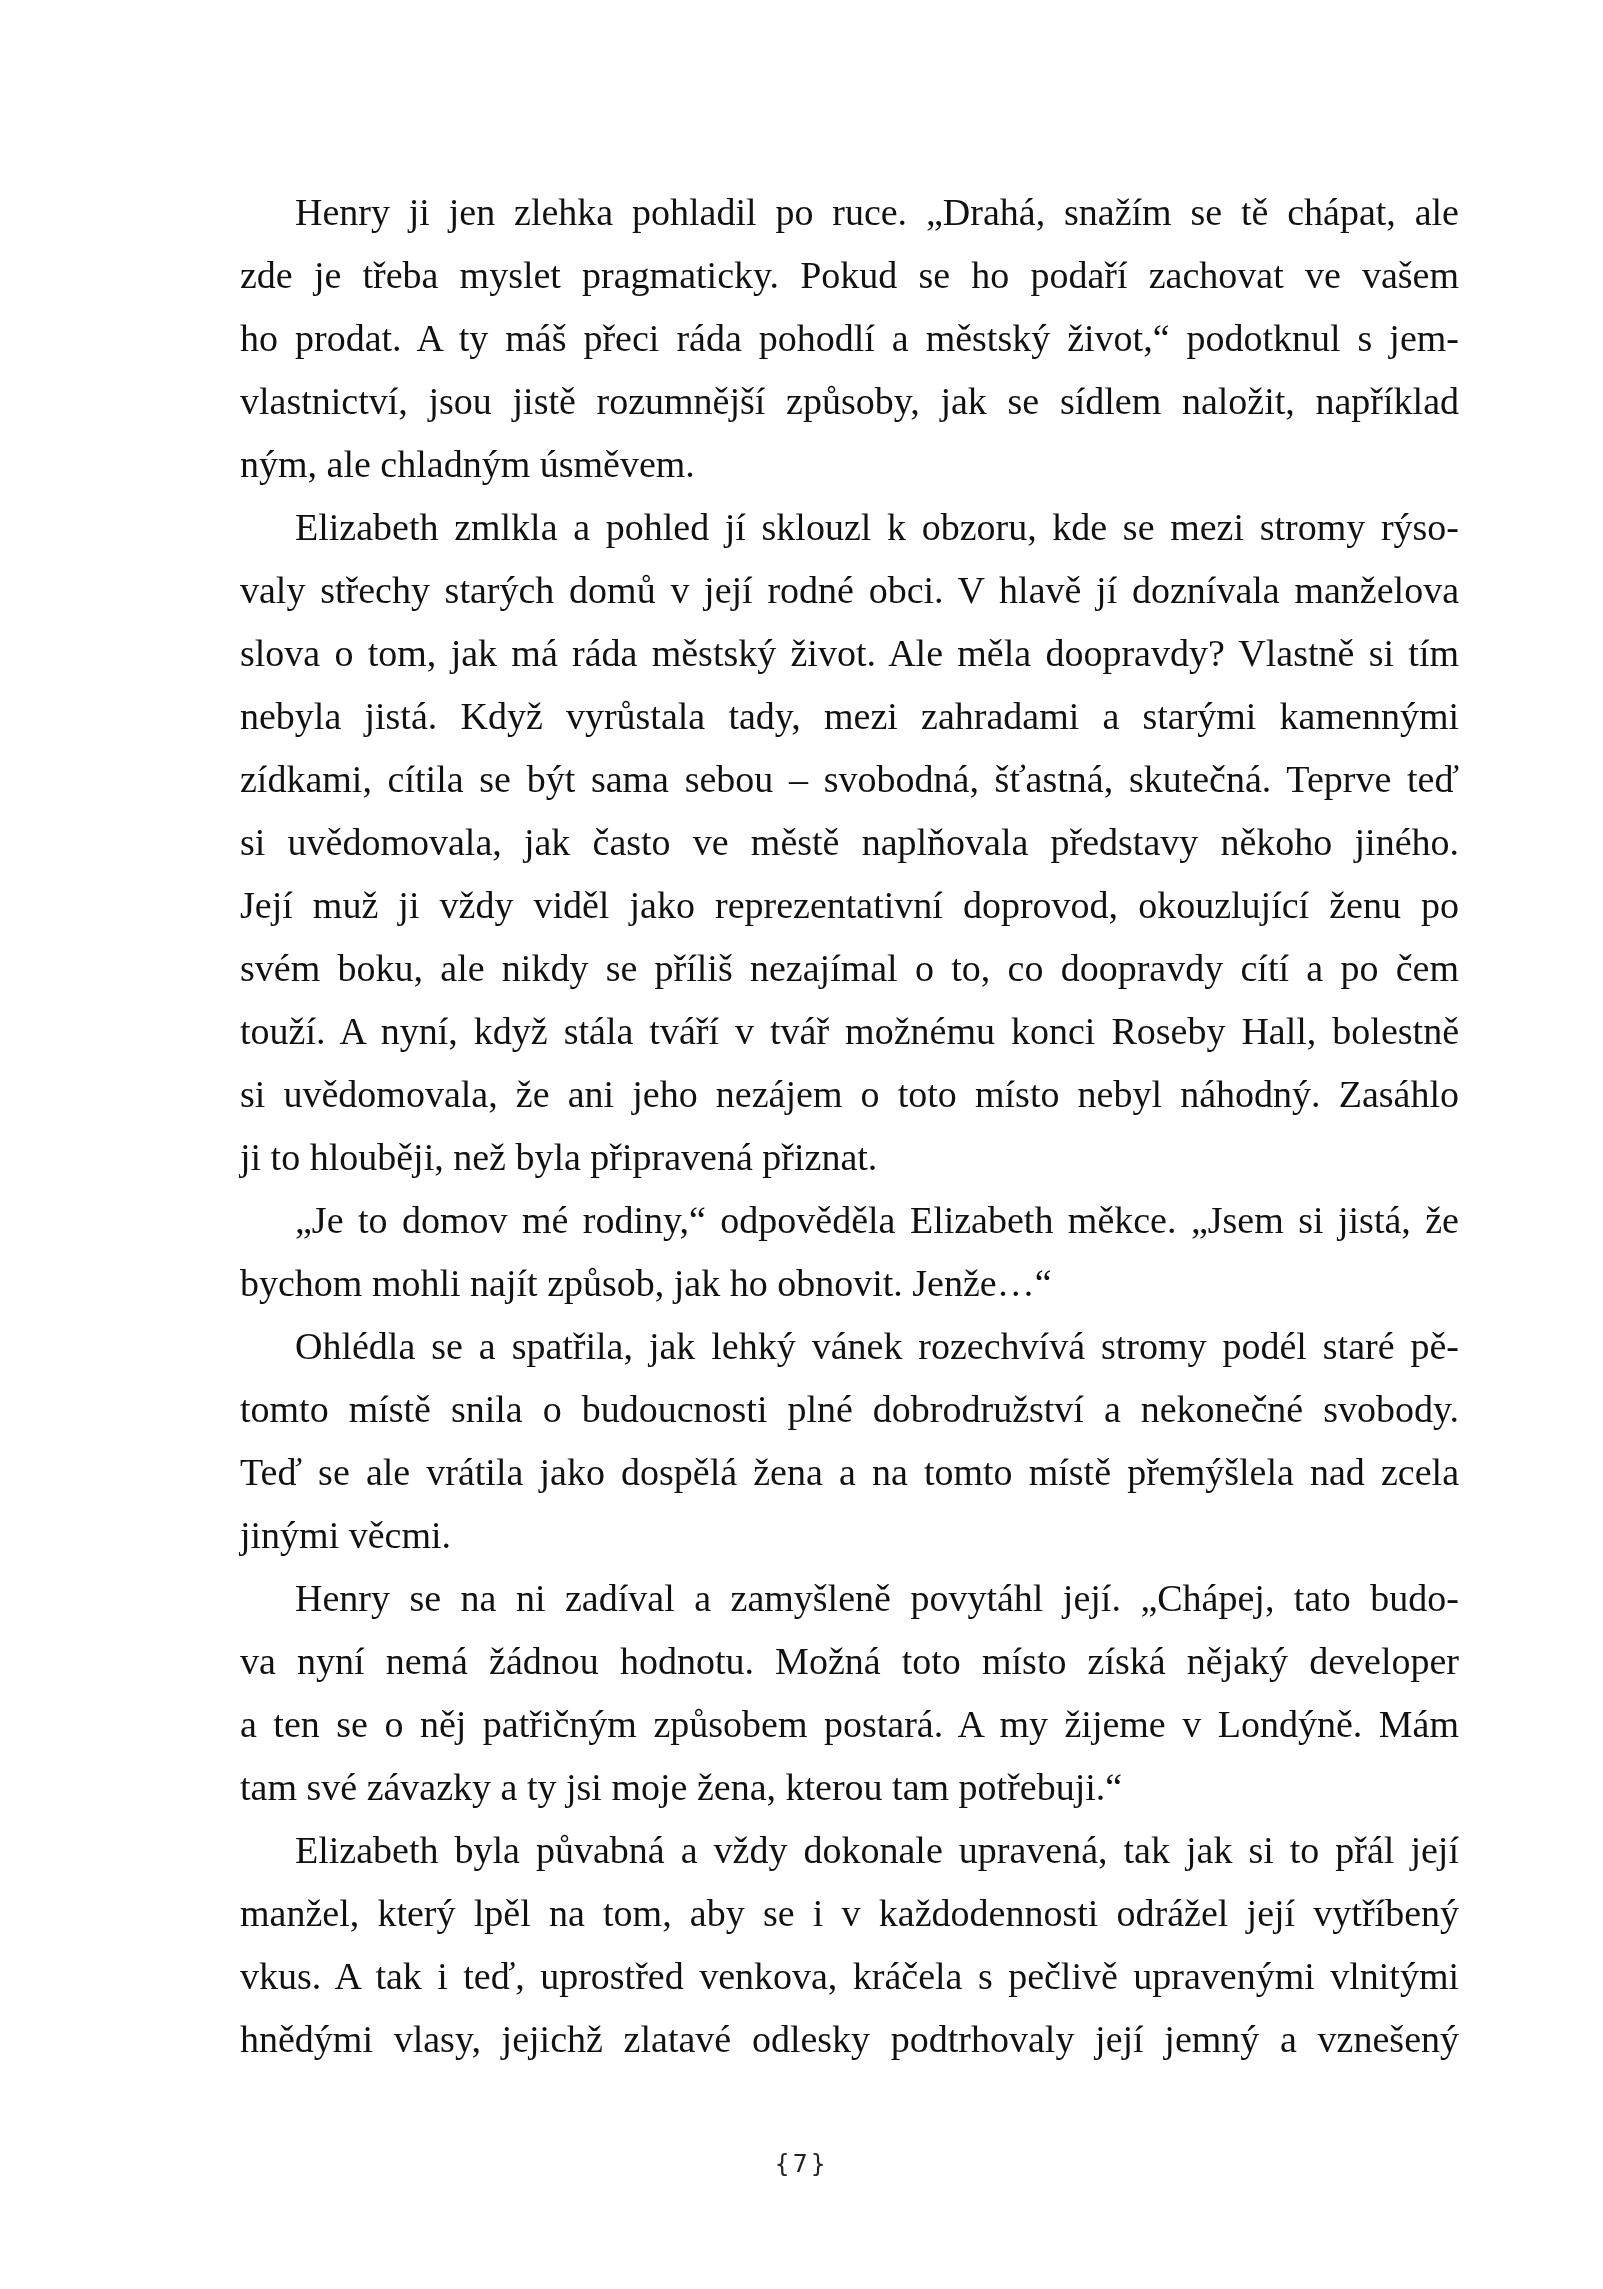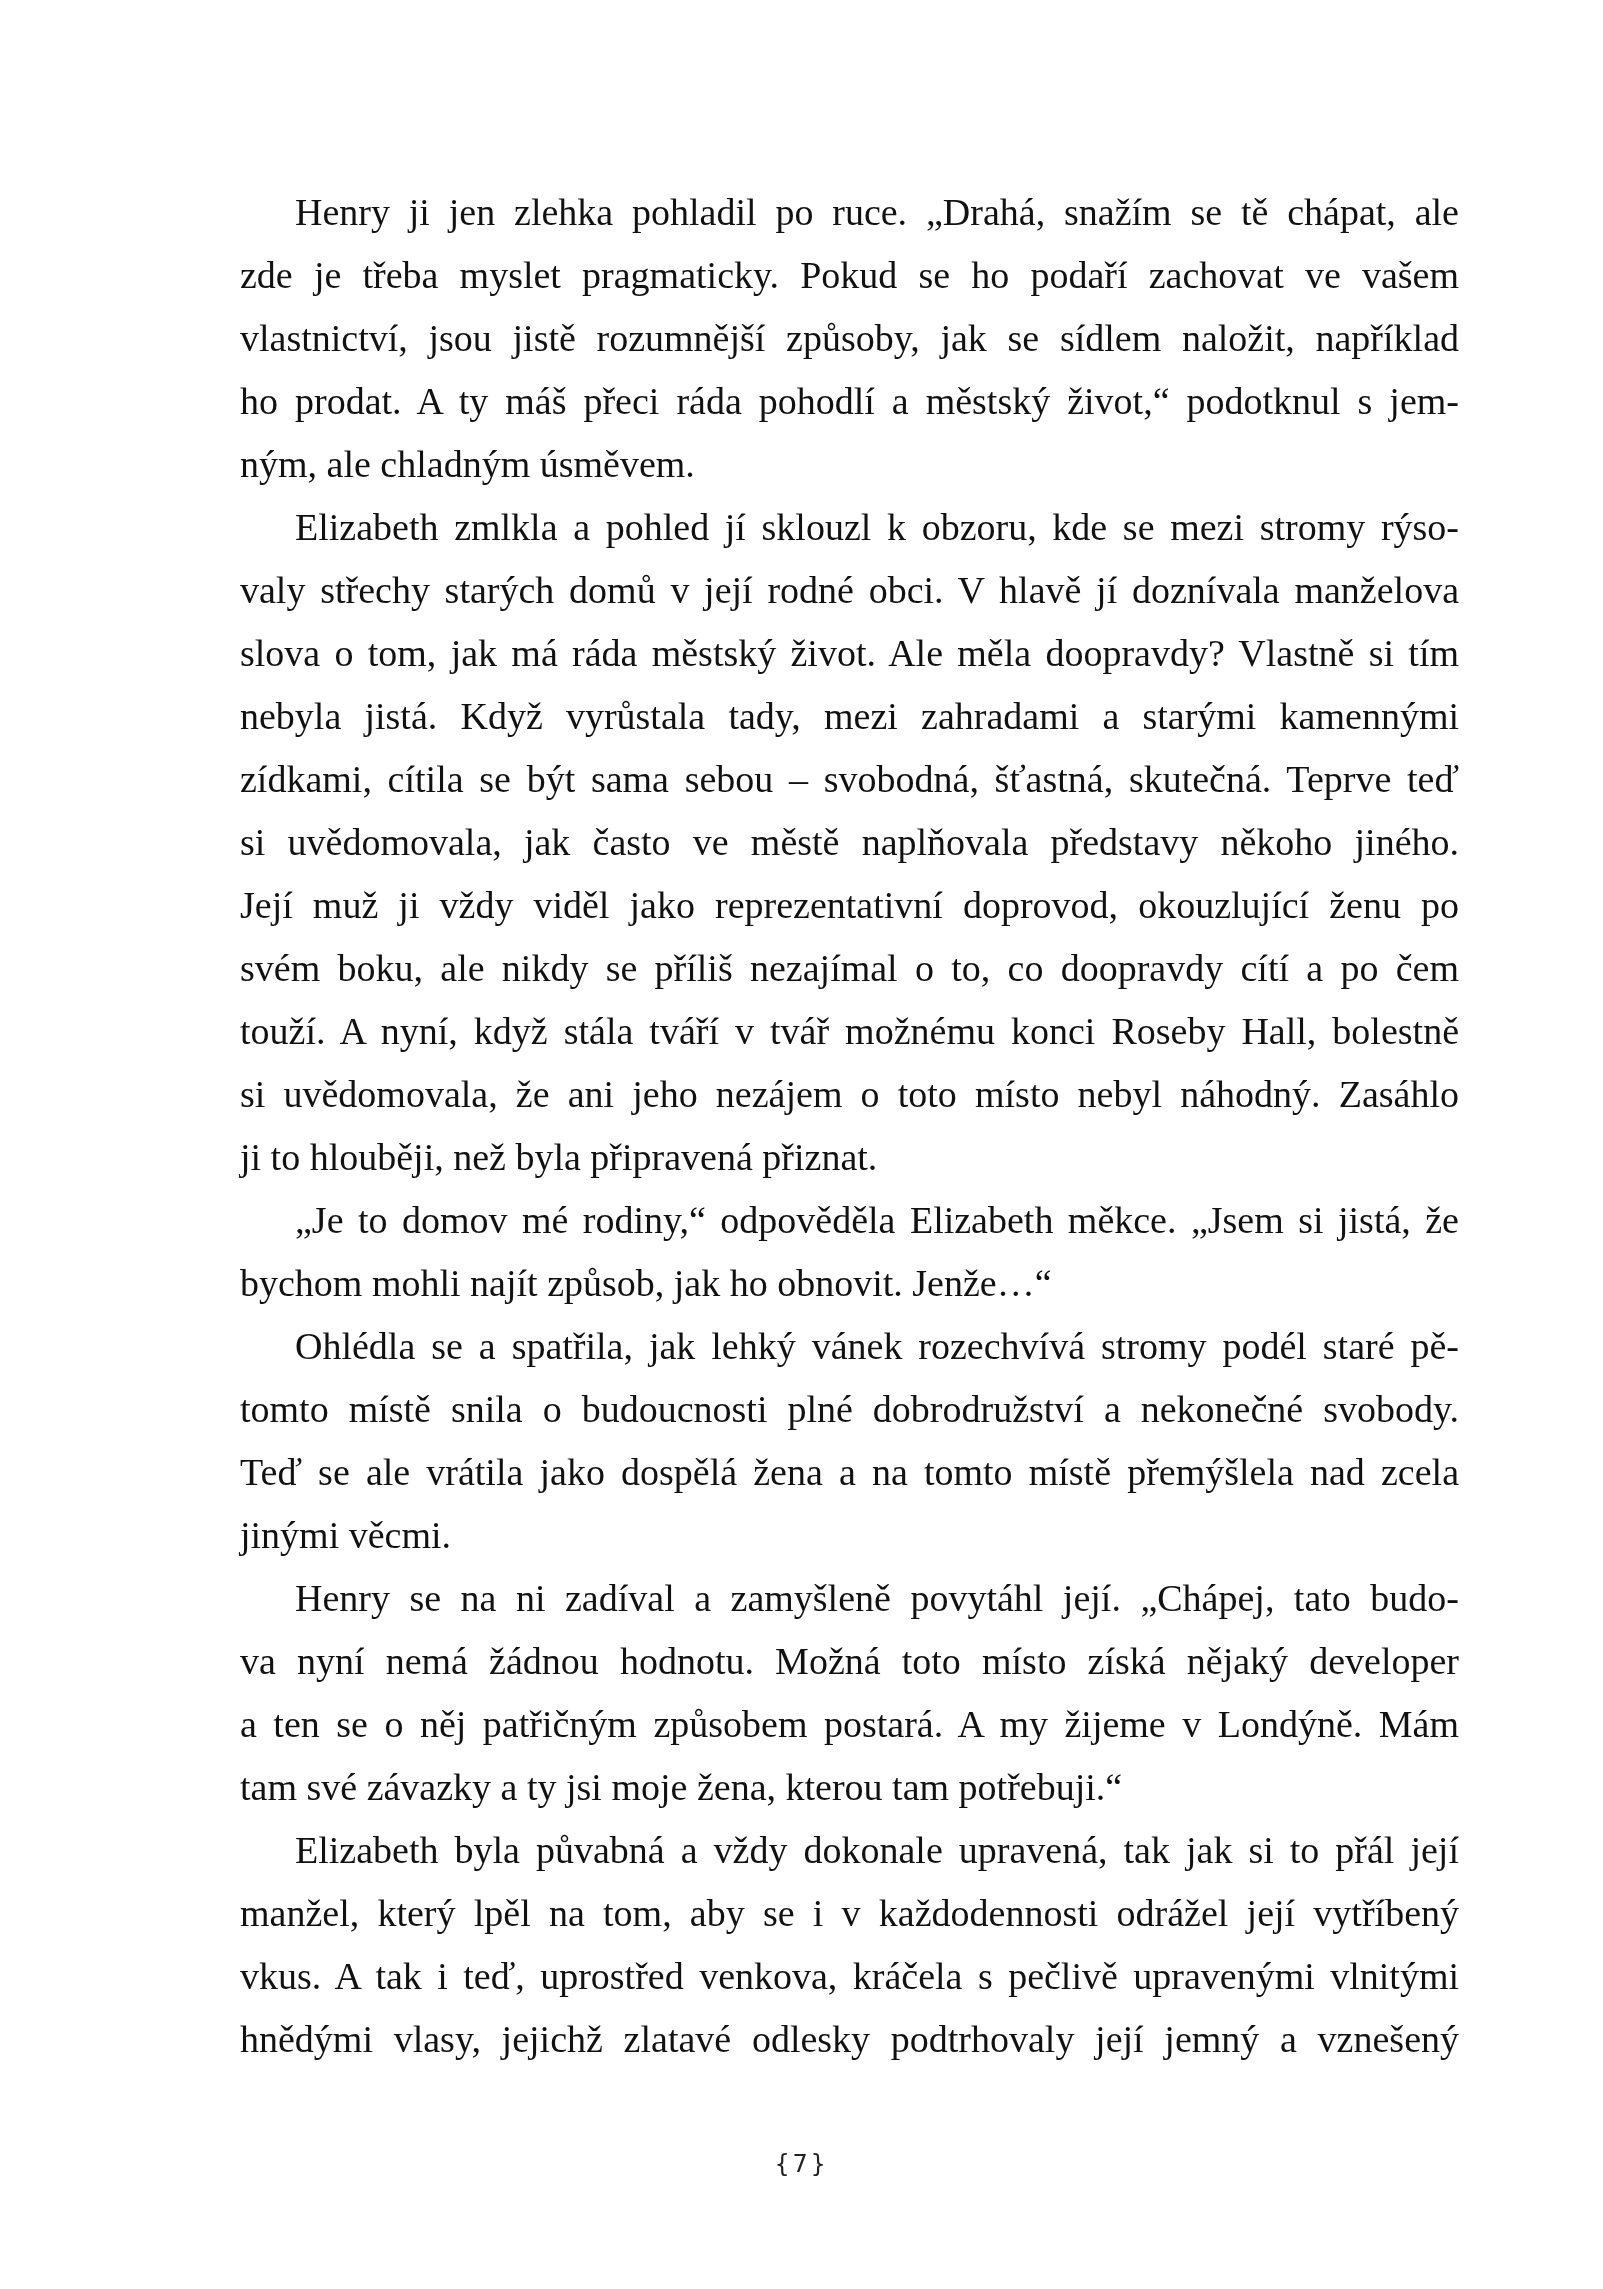--- a/index.html
+++ b/index.html
@@ -28,22 +28,22 @@
 </style>
 </head>
 <body>
 
 <div class="page">
   <div class="text-block">
 
     <div>
       <div class="line indent">Henry ji jen zlehka pohladil po ruce. „Drahá, snažím se tě chápat, ale</div>
       <div class="line">zde je třeba myslet pragmaticky. Pokud se ho podaří zachovat ve vašem</div>
+      <div class="line">ho prodat. A ty máš přeci ráda pohodlí a městský život,“ podotknul s jem-</div>
       <div class="line">vlastnictví, jsou jistě rozumnější způsoby, jak se sídlem naložit, například</div>
-      <div class="line">ho prodat. A ty máš přeci ráda pohodlí a městský život,“ podotknul s jem-</div>
       <div class="line last">ným, ale chladným úsměvem.</div>
     </div>
 
     <div>
       <div class="line indent">Elizabeth zmlkla a pohled jí sklouzl k obzoru, kde se mezi stromy rýso-</div>
       <div class="line">valy střechy starých domů v její rodné obci. V hlavě jí doznívala manželova</div>
       <div class="line">slova o tom, jak má ráda městský život. Ale měla doopravdy? Vlastně si tím</div>
       <div class="line">nebyla jistá. Když vyrůstala tady, mezi zahradami a starými kamennými</div>
       <div class="line">zídkami, cítila se být sama sebou – svobodná, šťastná, skutečná. Teprve teď</div>
       <div class="line">si uvědomovala, jak často ve městě naplňovala představy někoho jiného.</div>

